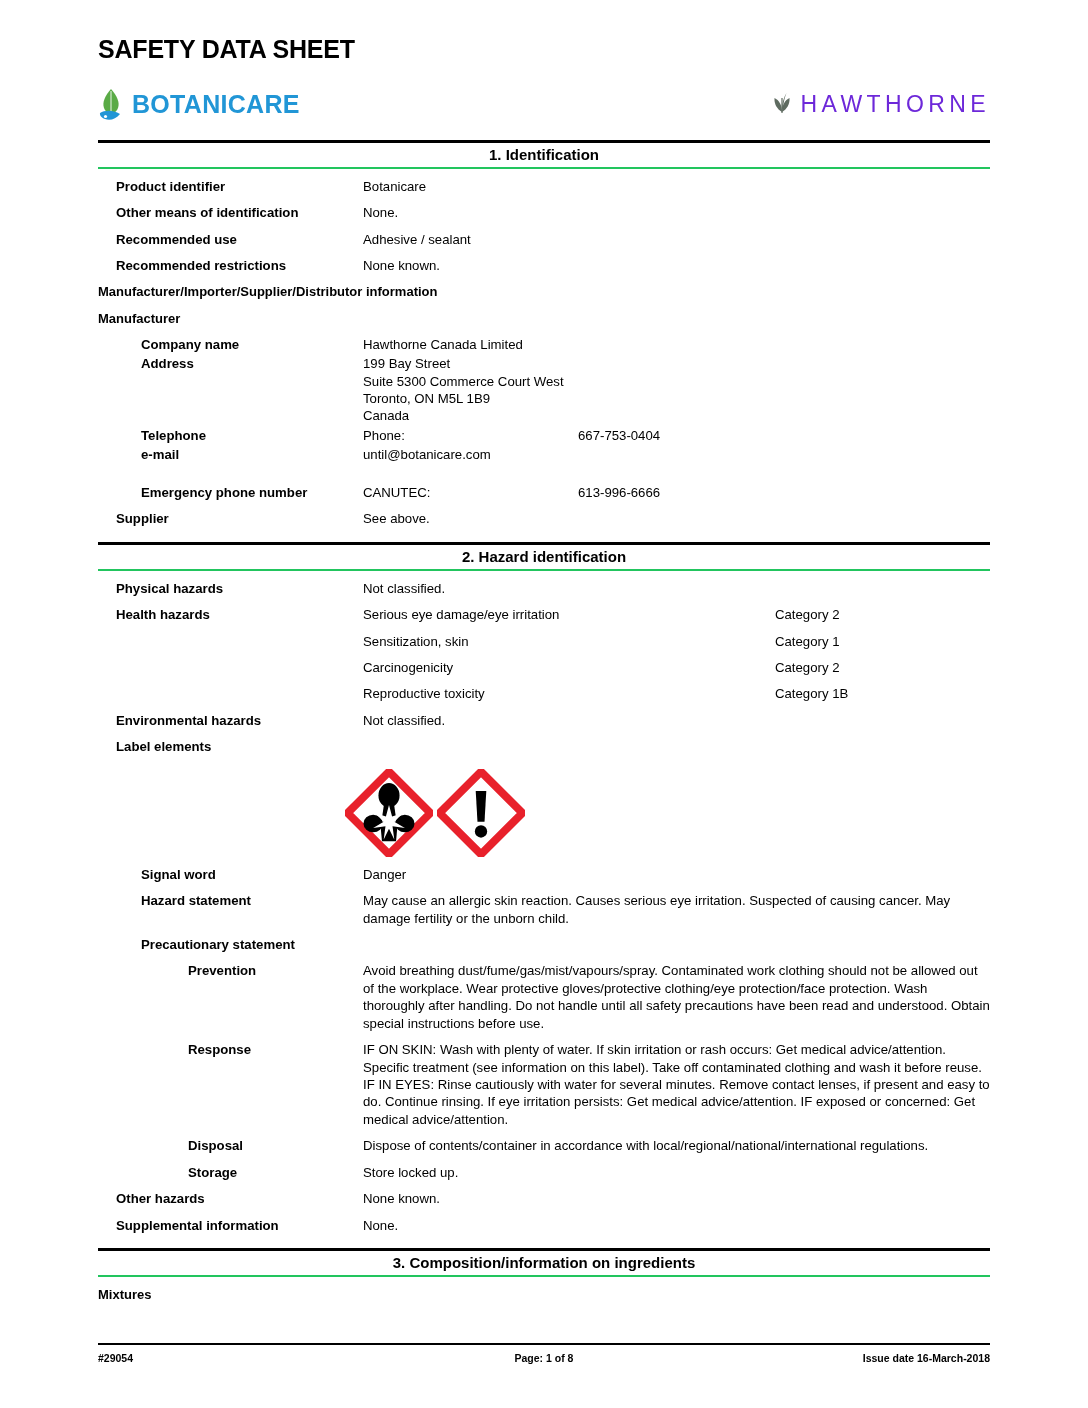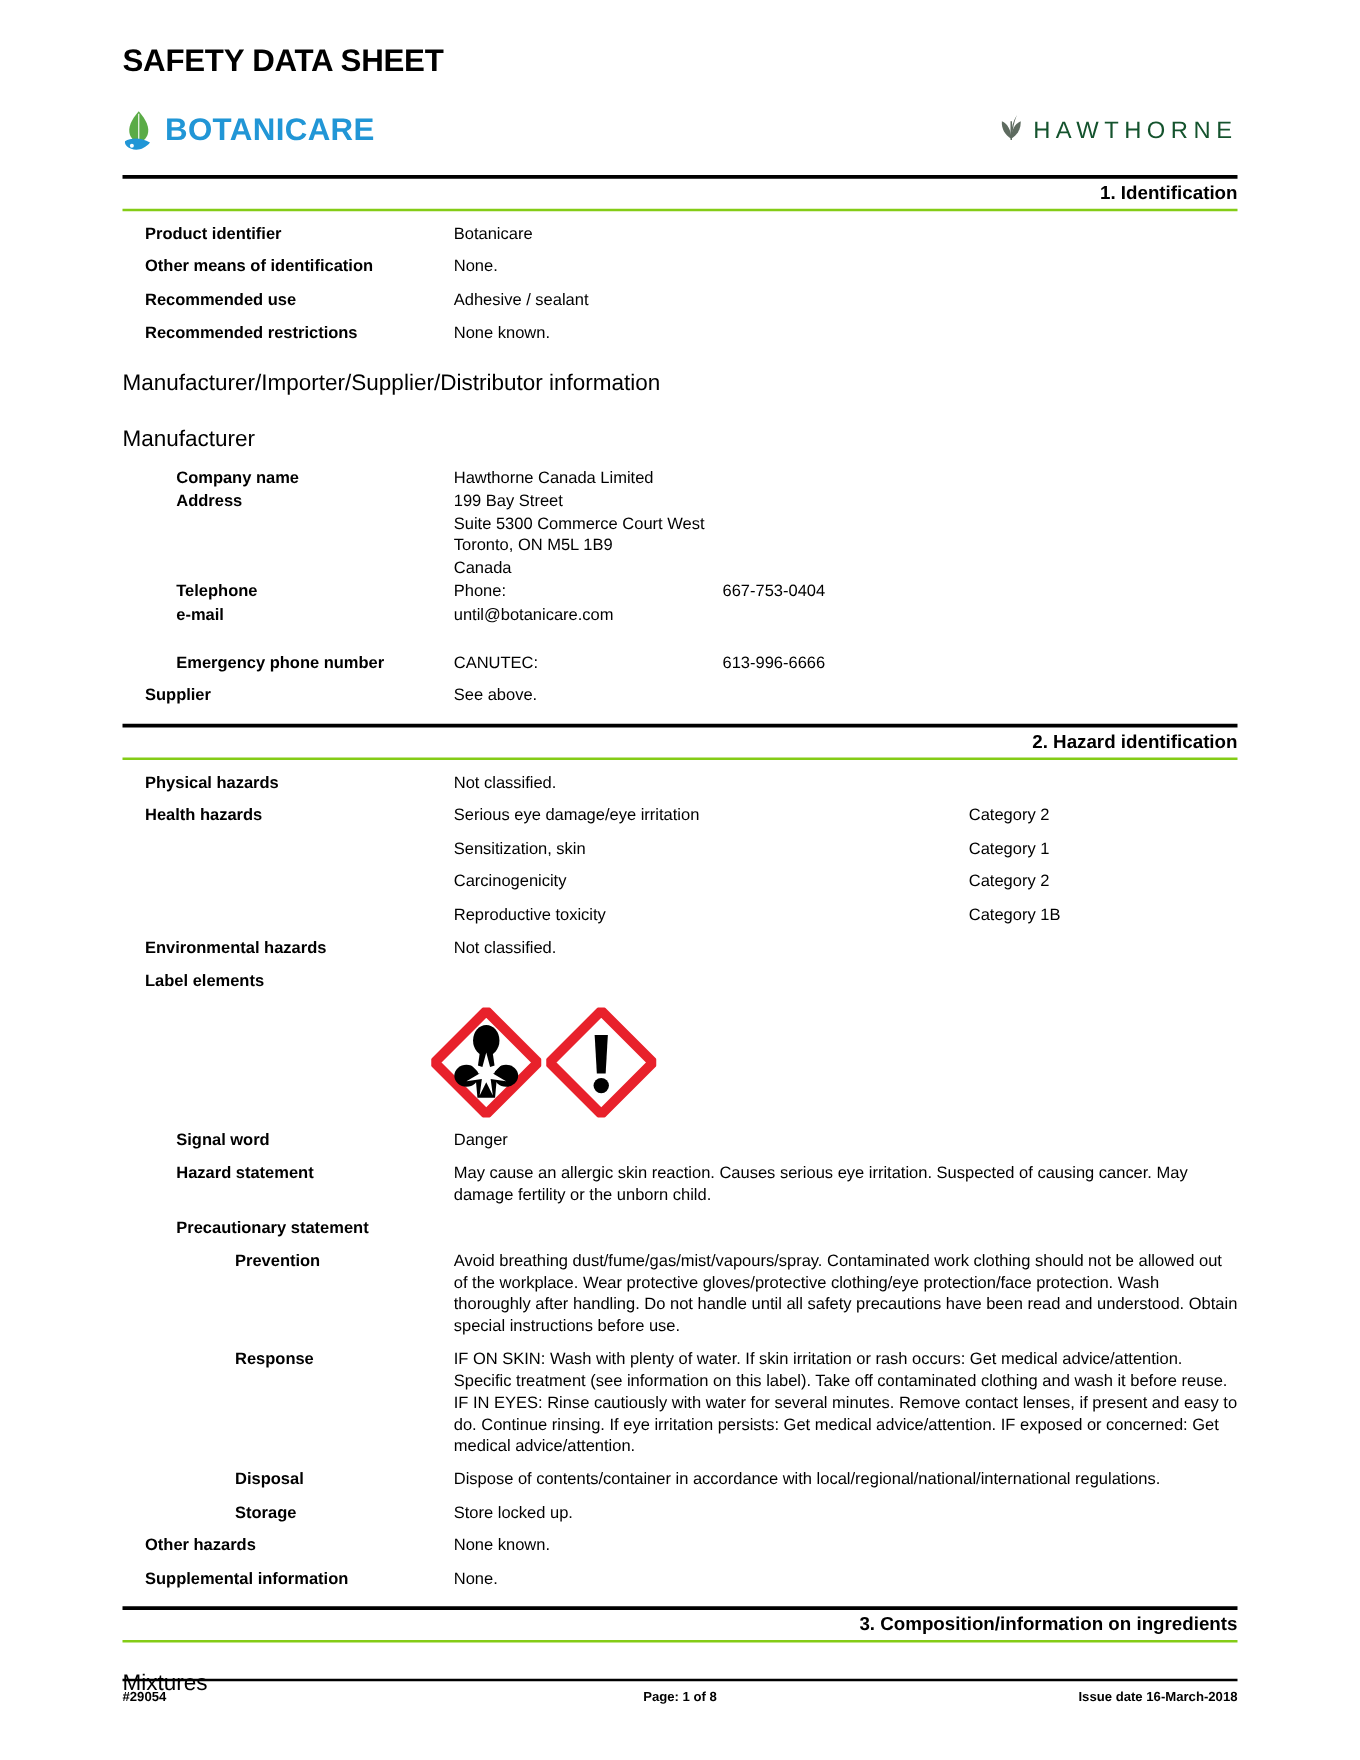--- a/index.html
+++ b/index.html
@@ -55,31 +55,31 @@
     color: #2196d6;
     letter-spacing: 0.3px;
     line-height: 1;
   }
   .hawthorne-logo {
     display: flex;
     align-items: center;
     gap: 7px;
   }
   .haw-word {
-    font-size: 19px;
-    color: #14532d;
+    font-size: 23px;
+    color: #6d28d9;
     letter-spacing: 4.4px;
     line-height: 1;
   }
   
   .section-bar {
     margin-top: 14px;
     border-top: 3px solid #000;
-    border-bottom: 2px solid #84cc16;
-    text-align: right;
+    border-bottom: 2px solid #22c55e;
+    text-align: center;
     font-size: 15px;
     font-weight: bold;
     padding: 3px 0 4px;
     line-height: 1.15;
   }
   
   .row {
     display: flex;
     align-items: flex-start;
     margin-top: 9px;
@@ -101,23 +101,23 @@
   .val.pwide { max-width: 672px; }
   .cat {
     width: 215px;
     flex: 0 0 215px;
   }
   .colb {
     width: 215px;
     flex: 0 0 215px;
   }
   .full-bold {
-    font-weight: normal;
-    font-size: 18px;
-    margin-top: 21px;
+    font-weight: bold;
+    font-size: 13px;
+    margin-top: 9px;
     line-height: 1.32;
   }
   .spacer-sm { height: 18px; }
   
   .pictos {
     display: flex;
     gap: 4px;
     margin: 13px 0 0 247px;
   }
   .picto { width: 88px; height: 88px; display: block; }

